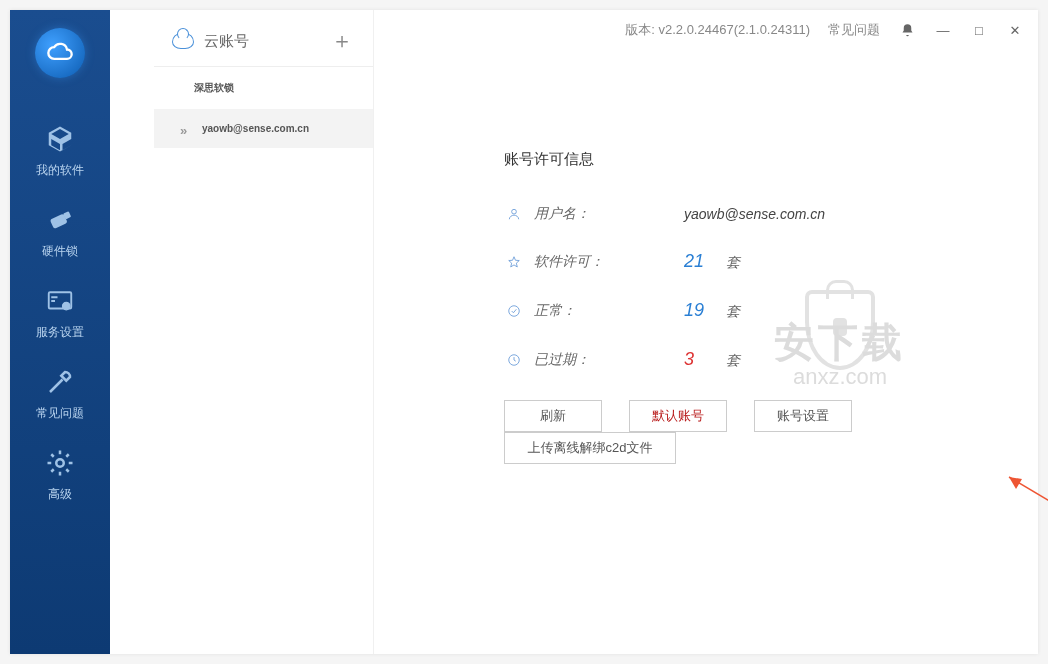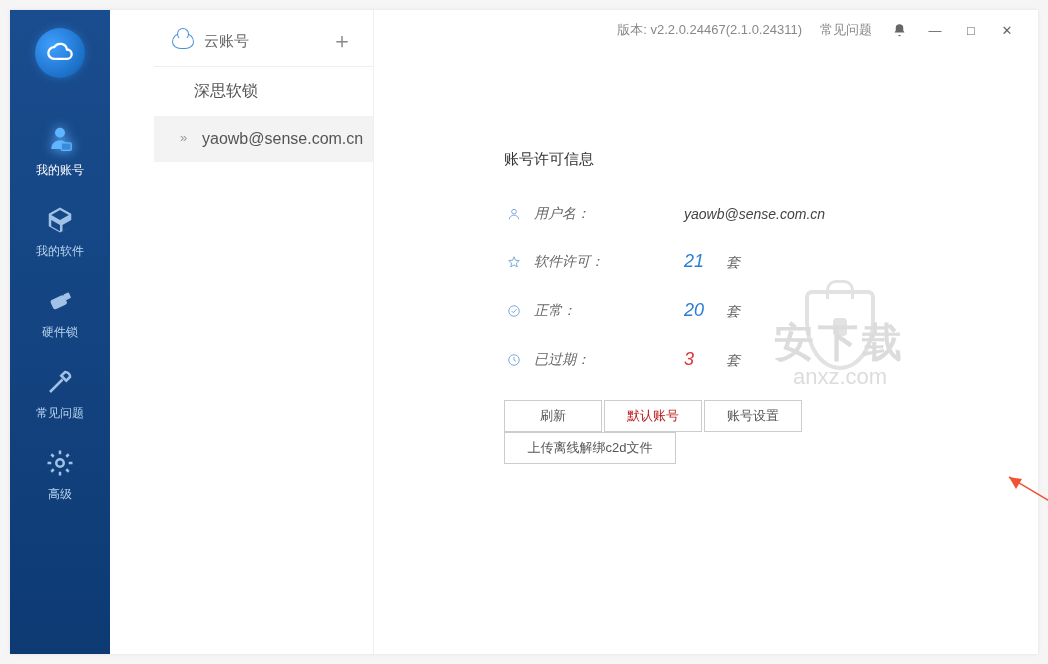--- a/index.html
+++ b/index.html
@@ -17,40 +17,40 @@
 .nav-item.active .icon svg { filter: drop-shadow(0 0 6px #5fb5ff); fill: #5fb5ff; stroke: #5fb5ff; }
 .nav-item.active .icon { position: relative; }
 
 
 .side { width: 220px; border-right: 1px solid #f0f0f0; background: #fff; margin-left: 44px; }
 .side-head { display: flex; align-items: center; justify-content: space-between; padding: 20px 20px 14px 18px; border-bottom: 1px solid #eee; }
 .side-head .title { display: flex; align-items: center; gap: 10px; color: #666; font-size: 15px; }
 .side-head .cloud { width: 22px; height: 16px; border: 1.5px solid #4a90d9; border-radius: 10px 10px 10px 10px / 10px 10px 8px 8px; position: relative; }
 .side-head .cloud::before { content:""; position:absolute; width:10px; height:10px; border:1.5px solid #4a90d9; border-radius:50%; top:-6px; left:4px; background:#fff; border-bottom-color:transparent; }
 .side-head .plus { color: #888; font-size: 22px; font-weight: 300; cursor: pointer; line-height: 1; }
-.side-item { padding: 14px 24px 14px 40px; font-size: 16px; color: #555; cursor: pointer; }
+.side-item { padding: 14px 24px 14px 40px; font-size: 10px; color: #555; cursor: pointer; font-weight: bold; }
 .side-item.selected { background: #f3f3f3; position: relative; padding-left: 48px; }
 .side-item.selected::before { content: "»"; position: absolute; left: 26px; color: #999; font-size: 13px; }
 
 
 .main { flex: 1; position: relative; }
-.titlebar { position: absolute; top: 0; right: 0; left: 0; height: 40px; display: flex; align-items: center; justify-content: flex-end; gap: 18px; padding-right: 22px; font-size: 13px; color: #888; }
+.titlebar { position: absolute; top: 0; right: 0; left: 0; height: 40px; display: flex; align-items: center; justify-content: flex-end; gap: 18px; padding-right: 14px; font-size: 13px; color: #888; }
 .titlebar .wbtn { width: 18px; height: 18px; display: flex; align-items: center; justify-content: center; cursor: pointer; color: #666; }
 .titlebar .bell svg { width: 15px; height: 15px; fill: #666; }
 .content { padding: 140px 0 0 130px; }
 .section-title { font-size: 15px; color: #333; margin-bottom: 36px; }
 .row { display: flex; align-items: center; margin-bottom: 28px; font-size: 14px; font-style: italic; }
 .row .ricon { width: 20px; display:flex; align-items:center; justify-content:center; margin-right: 10px; }
 .row .ricon svg { width: 14px; height: 14px; stroke: #6b9dd8; fill: none; stroke-width: 1.5; }
 .row .rlabel { color: #666; width: 150px; }
 .row .rval { color: #444; }
 .row .num { color: #2a7fd4; font-size: 18px; margin-right: 16px; display: inline-block; min-width: 26px; }
 .row .num.red { color: #d33; }
 .row .unit { color: #666; }
-.buttons { display: flex; gap: 2px; margin-top: 30px; }
+.buttons { display: flex; gap: 27px; margin-top: 30px; }
 .btn { min-width: 98px; height: 32px; border: 1px solid #ccc; background: #fff; color: #555; font-size: 13px; border-radius: 0; cursor: pointer; display: flex; align-items: center; justify-content: center; }
 .btn.disabled { color: #b91c1c; cursor: default; }
 .btn.wide { width: 172px; }
 
 
 .watermark { position: absolute; left: 400px; top: 280px; color: #e6e6e6; pointer-events: none; user-select: none; text-align:center; }
 .watermark .shield { width: 70px; height: 80px; border: 4px solid #e2e2e2; border-radius: 8px 8px 40px 40px / 8px 8px 55px 55px; margin: 0 auto 2px; position:relative; }
 .watermark .shield::before { content:""; position:absolute; width:22px; height:16px; border:3px solid #e2e2e2; border-radius: 10px 10px 0 0; border-bottom:none; top: -14px; left:50%; transform:translateX(-50%); }
 .watermark .shield::after { content:""; position:absolute; width:14px; height:18px; background:#e2e2e2; border-radius:4px; top:24px; left:50%; transform:translateX(-50%); }
 .watermark .big { font-size: 40px; font-weight: 600; letter-spacing: 4px; color:#dcdcdc; line-height:1; position:relative; top:-50px; }
@@ -66,49 +66,50 @@
 
 <div class="app">
 
   <div class="nav">
     <div class="nav-logo">
       <svg viewBox="0 0 24 24">
           <path d="M7 17a5 5 0 0 1 0-10 6 6 0 0 1 11 2 4 4 0 0 1 0 8H7z"></path>
         </svg>
     </div>
 
-    <div class="nav-item active">
-      <span class="icon">
-        <svg viewBox="0 0 24 24">
-            <path d="M12 3a4 4 0 1 1 0 8 4 4 0 0 1 0-8zm-7 17c0-4 3-7 7-7s7 3 7 7" fill="#5fb5ff" stroke="none"></path>
-            <rect x="13" y="15" width="8" height="6" rx="1" fill="#3a8adb"></rect>
-          </svg>
-      </span>
-      <span>我的账号</span>
-    </div>
 
     <div class="nav-item">
       <span class="icon">
         <svg viewBox="0 0 24 24">
             <path d="M12 2l9 5v10l-9 5-9-5V7l9-5zm0 2L5 8l7 4 7-4-7-4zm-7 8v5l7 4v-5l-7-4zm9 9l7-4v-5l-7 4v5z" stroke="none"></path>
           </svg>
       </span>
       <span>我的软件</span>
     </div>
 
     <div class="nav-item">
       <span class="icon">
         <svg viewBox="0 0 24 24">
             <rect x="5" y="9" width="12" height="8" rx="2" transform="rotate(-25 11 13)" stroke="none"></rect>
             <rect x="15" y="6" width="5" height="5" rx="1" transform="rotate(-25 17 8)" stroke="none"></rect>
           </svg>
       </span>
       <span>硬件锁</span>
     </div>
 
+    <div class="nav-item">
+      <span class="icon">
+        <svg viewBox="0 0 24 24">
+            <rect x="3" y="5" width="18" height="13" rx="1" fill="none" stroke-width="1.5"></rect>
+            <path d="M5 9h5M5 12h3" stroke-width="1.5"></path>
+            <circle cx="17" cy="16" r="3"></circle>
+          </svg>
+      </span>
+      <span>服务设置</span>
+    </div>
 
     <div class="nav-item">
       <span class="icon">
         <svg viewBox="0 0 24 24">
             <path d="M4 20l10-10m2-6a4 4 0 0 1 4 4l-3 3-4-4 3-3z" stroke-width="2" fill="none"></path>
           </svg>
       </span>
       <span>常见问题</span>
     </div>
 
@@ -180,21 +181,21 @@
       </div>
 
       <div class="row">
         <span class="ricon">
             <svg viewBox="0 0 24 24">
               <circle cx="12" cy="12" r="9"></circle>
               <path d="M8 12l3 3 5-6"></path>
             </svg>
           </span>
         <span class="rlabel">正常：</span>
-        <span><span class="num">20</span><span class="unit">套</span></span>
+        <span><span class="num">19</span><span class="unit">套</span></span>
       </div>
 
       <div class="row">
         <span class="ricon">
             <svg viewBox="0 0 24 24">
               <circle cx="12" cy="12" r="9"></circle>
               <path d="M12 7v5l3 2"></path>
             </svg>
           </span>
         <span class="rlabel">已过期：</span>

